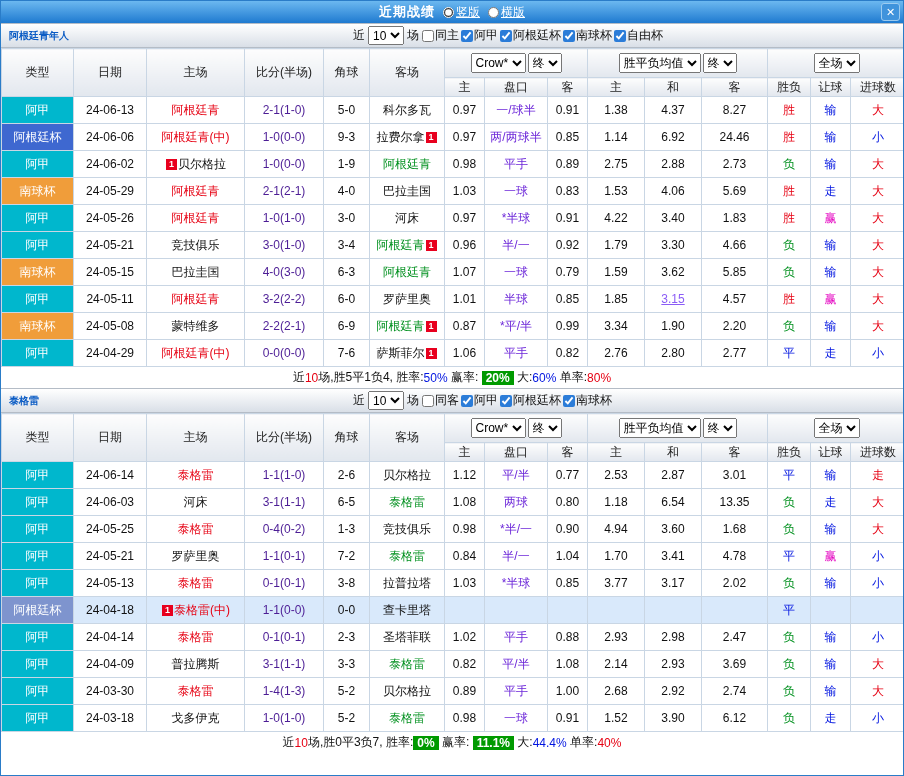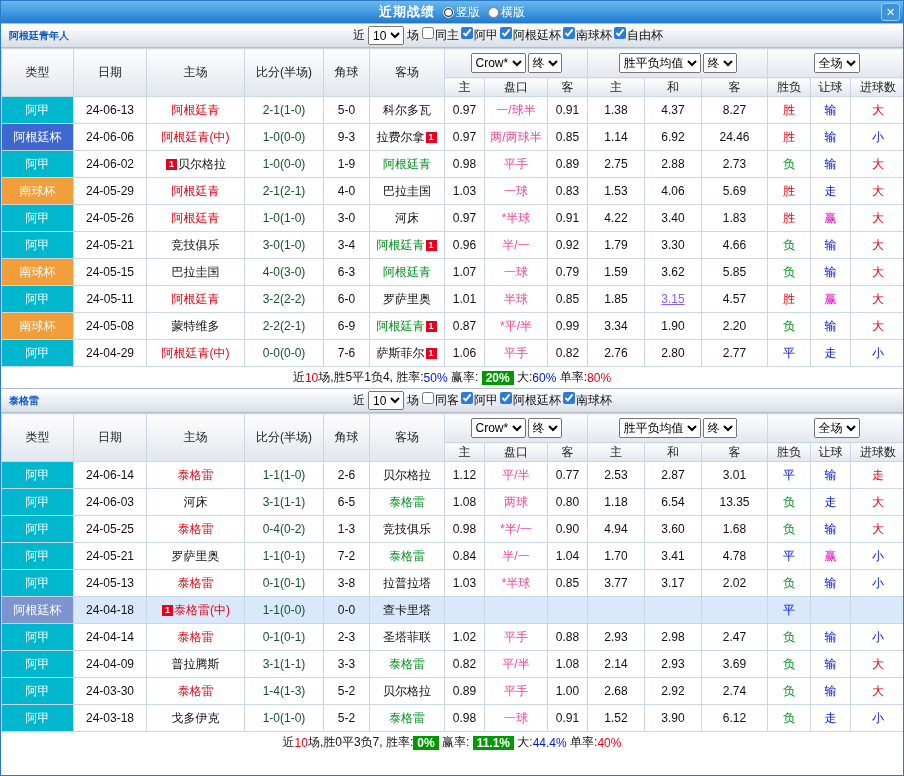--- a/index.html
+++ b/index.html
@@ -11,59 +11,59 @@
   }
   .window { width:904px; height:776px; border:1px solid #2a7cc8; overflow:hidden; background:#fff; }
 
   
   .titlebar {
     height:22px; background:linear-gradient(#6cb8f0,#1f7ad0);
     display:flex; align-items:center; position:relative; color:#fff;
   }
   .title-center { flex:1; display:flex; justify-content:center; align-items:center; gap:8px; }
   .title-text { font-weight:bold; font-size:13px; letter-spacing:1px; }
-  .layout-opt { display:flex; align-items:center; gap:2px; cursor:pointer; font-size:12px; }
+  .layout-opt { display:flex; align-items:center; gap:2px; cursor:pointer; font-size:12px;text-decoration:underline; }
   .layout-opt input { margin:0; width:11px; height:11px; accent-color:#ffffff; }
   .close-btn {
     position:absolute; right:3px; top:2px; width:19px; height:18px;
     background:#3f93dc; border:1px solid #9ccbf0; border-radius:3px;
     color:#fff; font-weight:bold; font-size:11px; line-height:16px; text-align:center; cursor:pointer;
   }
 
   
   .sec-head {
     height:25px; background:linear-gradient(#ffffff,#d9dfe7);
     border-top:1px solid #b4bcc6; border-bottom:1px solid #b4bcc6;
     display:flex; align-items:center; padding:0 8px; position:relative;
   }
   .team-name { color:#0a5bc4; font-weight:bold; font-size:10px; }
   .filters { position:absolute; left:352px; top:0; height:100%; display:flex; align-items:center; gap:3px; white-space:nowrap; }
   .filters select { font-size:12px; height:19px; }
   .league-filters { display:flex; align-items:center; }
-  .flt { display:flex; margin-right:2px; cursor:pointer; }
+  .flt { display:flex; align-items:center; margin-right:2px; cursor:pointer; }
   .flt input { margin:0 1px 0 0; width:12px; height:12px; accent-color:#2b7cd8; }
 
   
   table { border-collapse:collapse; width:904px; table-layout:fixed; }
   th,td {
     border:1px solid #c9d6e4; text-align:center; padding:0;
     font-size:12px; white-space:nowrap; overflow:hidden; height:27px;
   }
   thead th { background:linear-gradient(#fdfdfd,#e2e7ee); font-weight:400; color:#222; }
   thead tr.ctrl-row th { height:29px; }
   thead tr.sub-row th { height:19px; }
   .hsel { font-size:12px; height:20px; margin:0 1px; max-width:100%; }
   tbody tr { background:#fff; }
   tbody tr.hl { background:#d9e9fb; }
   td.type-cell { color:#fff; }
 
   .t-red { color:#e60012; }
   .t-green { color:#00901e; }
-  .score { color:#14532d; }
-  .hcap { color:#ec4899; }
+  .score { color:#4c1d95; }
+  .hcap { color:#6d28d9; }
   .c-red { color:#e60012; }
   .c-blue { color:#0014e0; }
   .c-green { color:#00901e; }
   .c-magenta { color:#e400c0; }
   .c-hot { color:#8b5cf6; text-decoration:underline; }
   .badge1 {
     display:inline-block; background:#e8001e; color:#fff; font-size:9px;
     width:11px; height:11px; line-height:11px; text-align:center;
     vertical-align:1px; margin:0 1px; font-weight:bold;
   }

